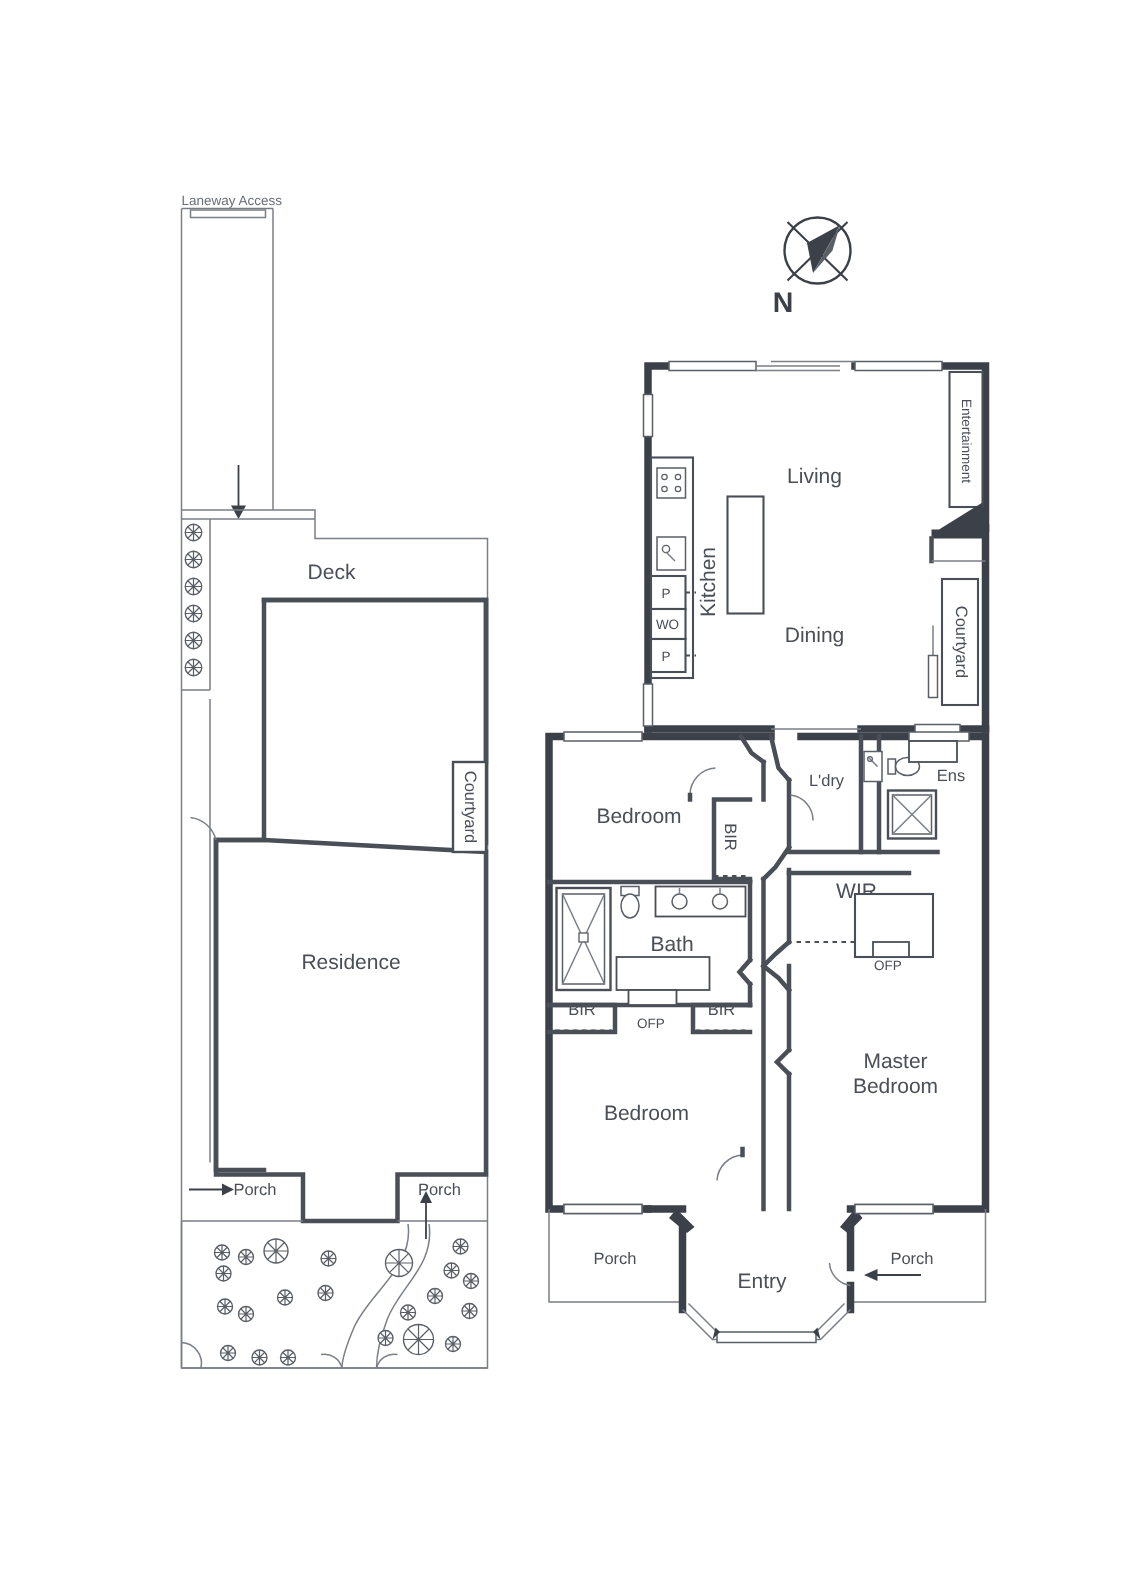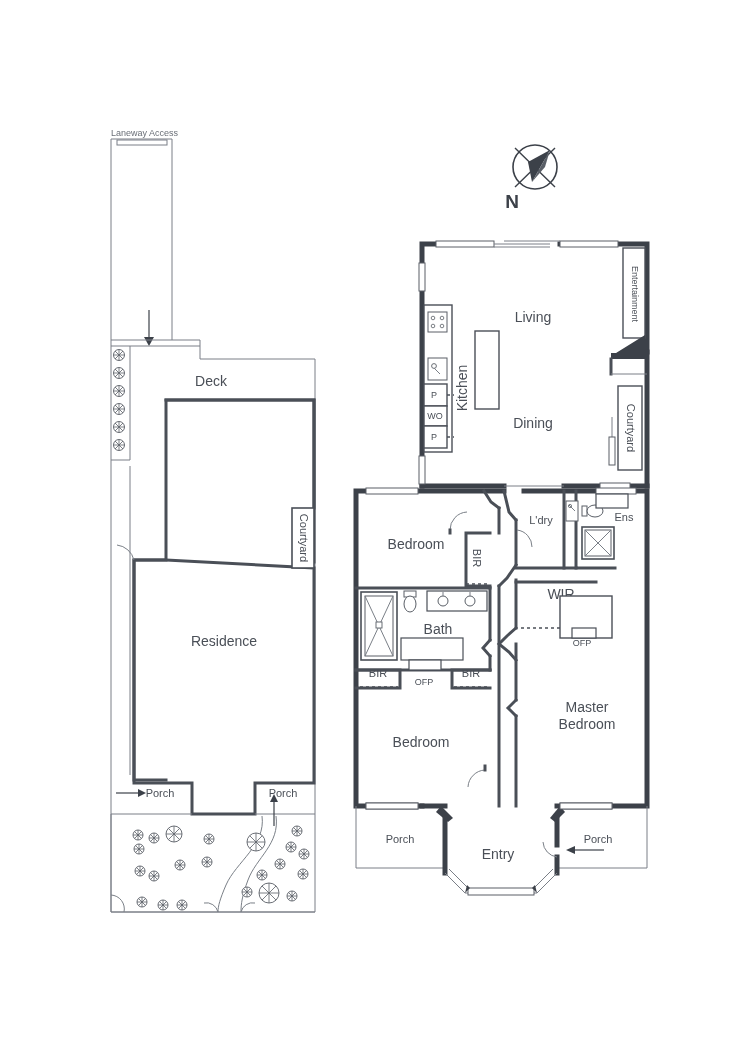--- a/index.html
+++ b/index.html
@@ -9,21 +9,21 @@
   }
   body {
     width: 750px;
     height: 1061px;
     position: relative;
     font-family: "Liberation Sans", sans-serif;
     overflow: hidden;
   }
   #plan-root {
     position: absolute;
-    left: 4px; top: 0;
+    left: 14px; top: 0;
     width: 648px;
     height: 1061px;
   }
   svg.plan {
     display: block;
     width: 750px;
     height: 1061px;
   }
   .rm-label {
     font-family: "Liberation Sans", sans-serif;

